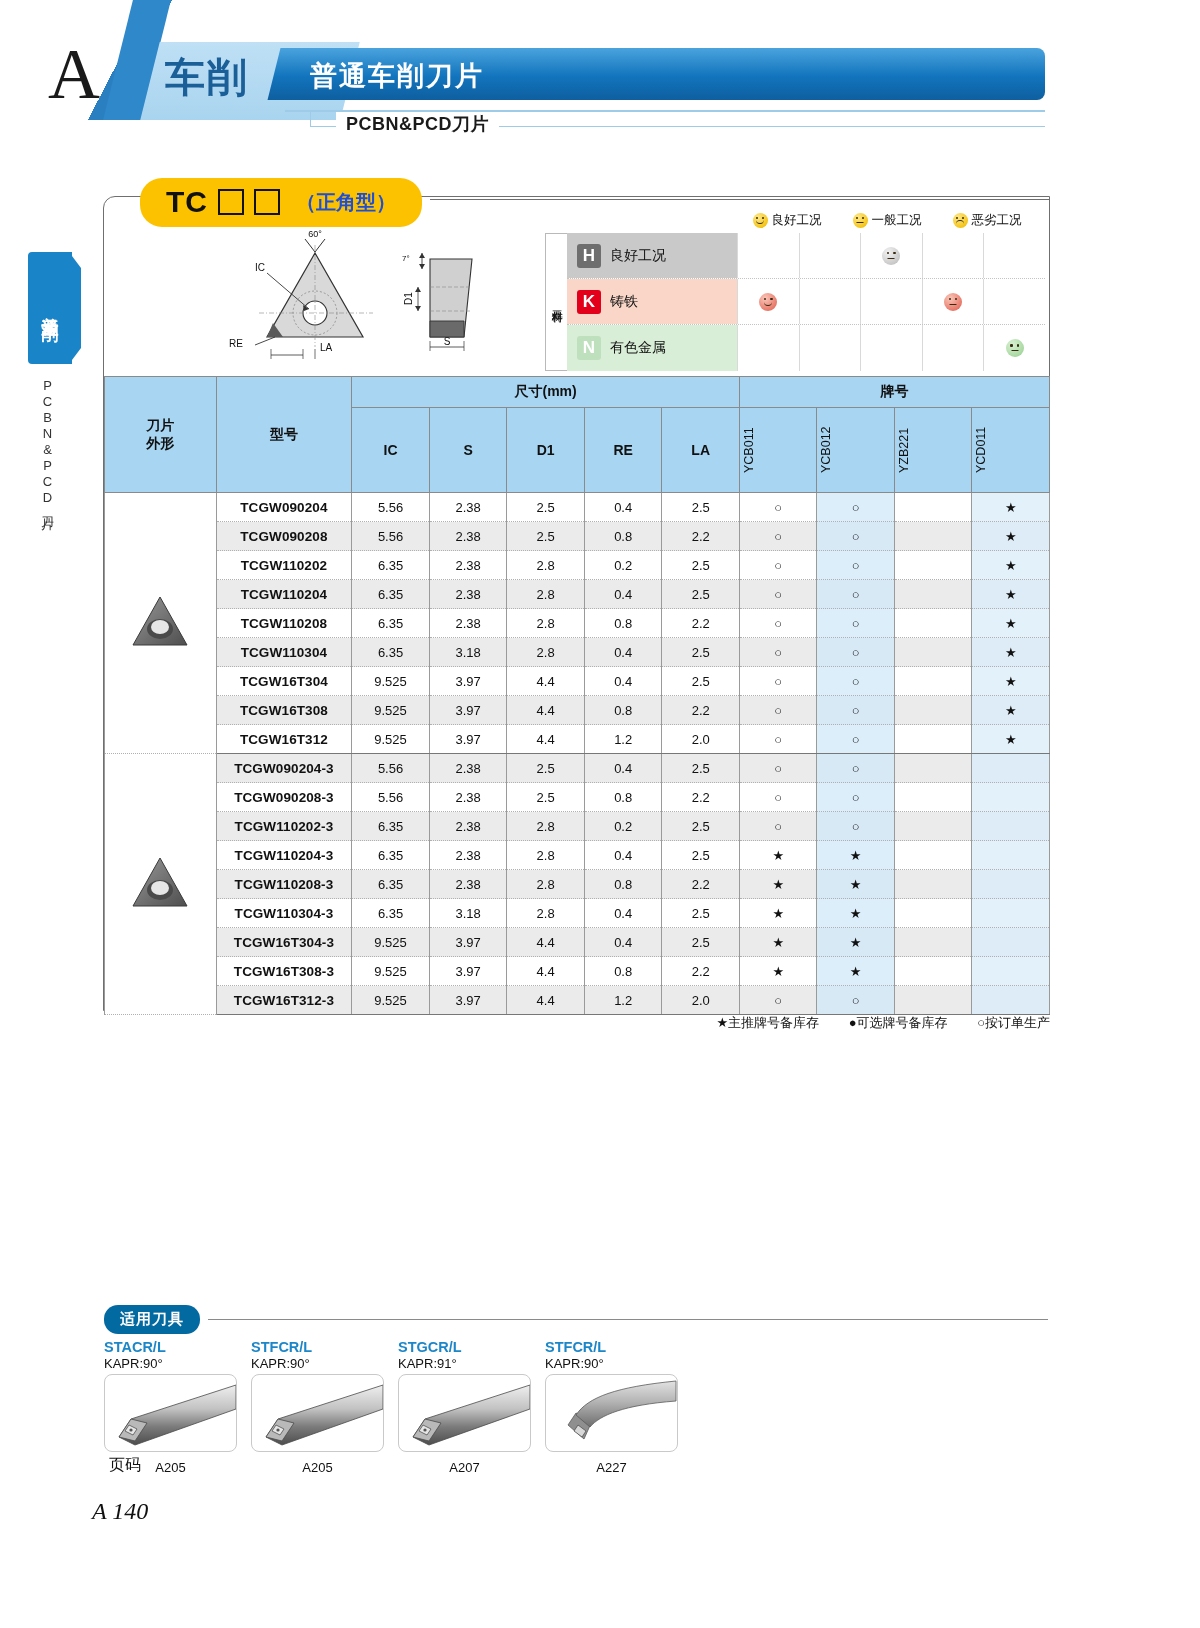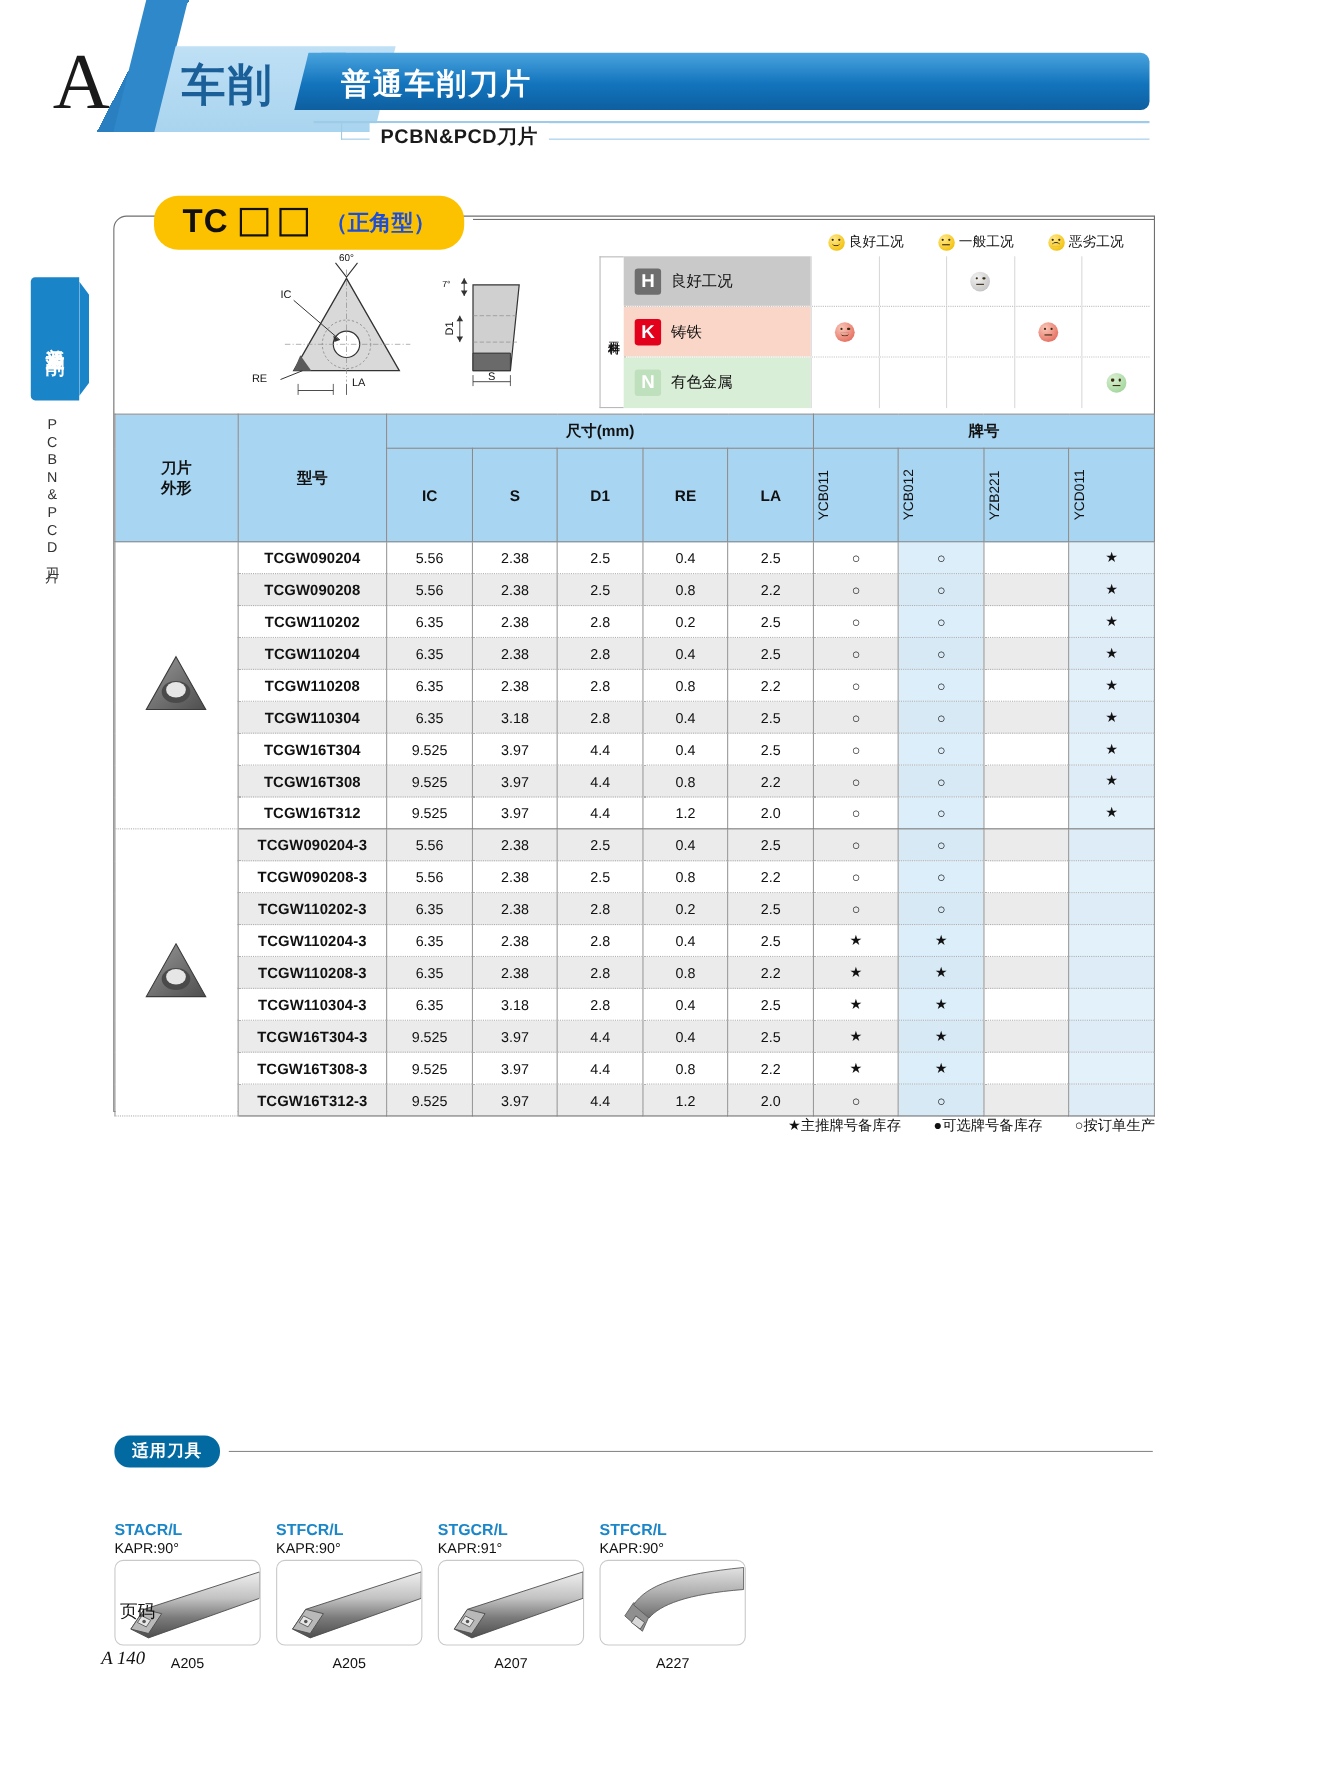--- a/index.html
+++ b/index.html
@@ -181,34 +181,34 @@
   .legend span { margin-left: 26px; }
 
   
   .tools { position:absolute; left: 104px; top: 1305px; width: 946px; }
   .tools-badge {
     position:absolute; left: 0; top: 0; background:#0369a1; color:#fff;
     font-size: 15px; font-weight:700; padding: 5px 16px; border-radius: 14px; letter-spacing:1px;
   }
   .tools-rule { position:absolute; left: 104px; top: 14px; width: 840px; height:1px; background:#8a8a8a;}
   .tool-cards { position:absolute; left: 0; top: 35px; display:flex; gap: 14px; }
-  .tool-card { width: 133px; margin-top: 44px; }
+  .tool-card { width: 133px; }
   .tc-name { font-size: 14.5px; font-weight:800; color:#1b86c8; line-height:1.05; }
   .tc-kapr { font-size: 13px; color:#111; margin-top:1px; }
   .tc-img {
     margin-top: 3px; width: 133px; height: 78px; border: 1px solid #c9c9c9; border-radius: 8px;
     background:#fff; position:relative; overflow:hidden;
   }
   .tc-page { margin-top: 8px; font-size: 13px; color:#111; text-align:center; }
   .pagecode-label { position:absolute; left: 5px; top: 150px; font-size:16px; color:#111; }
 
   .footer {
     position:absolute; left: 92px; top: 1498px;
     font-family: "Liberation Serif", "DejaVu Serif", serif;
-    font-size: 17px; font-style: italic; color:#111;
+    font-size: 24px; font-style: italic; color:#111;
   }
 </style>
 </head>
 <body>
 
 <div class="header">
   <div class="hdr-slash1"></div>
   <div class="hdr-bluebar"></div>
   <div class="hdr-letter">A</div>
   <div class="hdr-lightpanel"></div>

